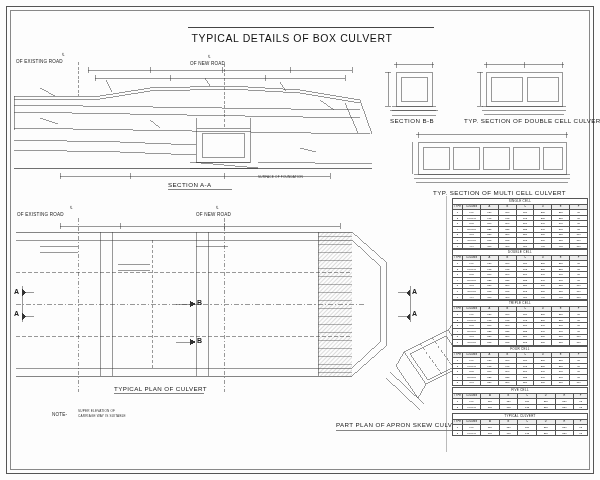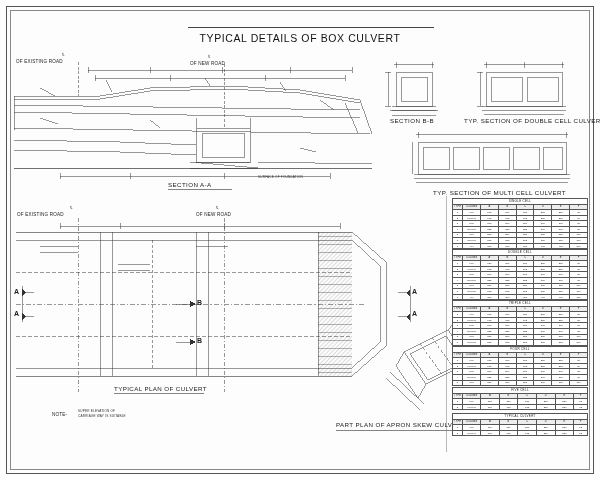--- a/index.html
+++ b/index.html
@@ -3,21 +3,21 @@
 <meta charset="utf-8">
 <style>
   html,body{margin:0;padding:0;background:#fff;}
   body{width:600px;height:480px;overflow:hidden;
        font-family:"Liberation Sans",sans-serif;color:#1a1a1a;}
   .sheet{position:relative;width:600px;height:480px;background:#fdfdfd;}
   .border-outer{position:absolute;left:6px;top:6px;width:588px;height:468px;
       border:1px solid #555;box-sizing:border-box;}
   .border-inner{position:absolute;left:10px;top:10px;width:580px;height:460px;
       border:1px solid #888;box-sizing:border-box;}
-  .title{position:absolute;left:12px;top:32px;width:576px;text-align:center;
+  .title{position:absolute;left:4px;top:32px;width:576px;text-align:center;
       font-size:10.5px;letter-spacing:.6px;color:#111;}
   .title-rule{position:absolute;left:188px;top:27px;width:246px;height:1px;background:#444;}
   svg{position:absolute;left:0;top:0;}
   .lbl{position:absolute;font-size:4.6px;color:#222;letter-spacing:.2px;
        white-space:nowrap;line-height:1.25;}
   .lbl.big{font-size:6.2px;letter-spacing:.4px;}
   .lbl.tiny{font-size:3.1px;color:#333;}
   .lbl.mk{font-size:7px;font-weight:bold;}
   .tbl{position:absolute;border-collapse:collapse;font-size:2.5px;
        background:#fff;}

